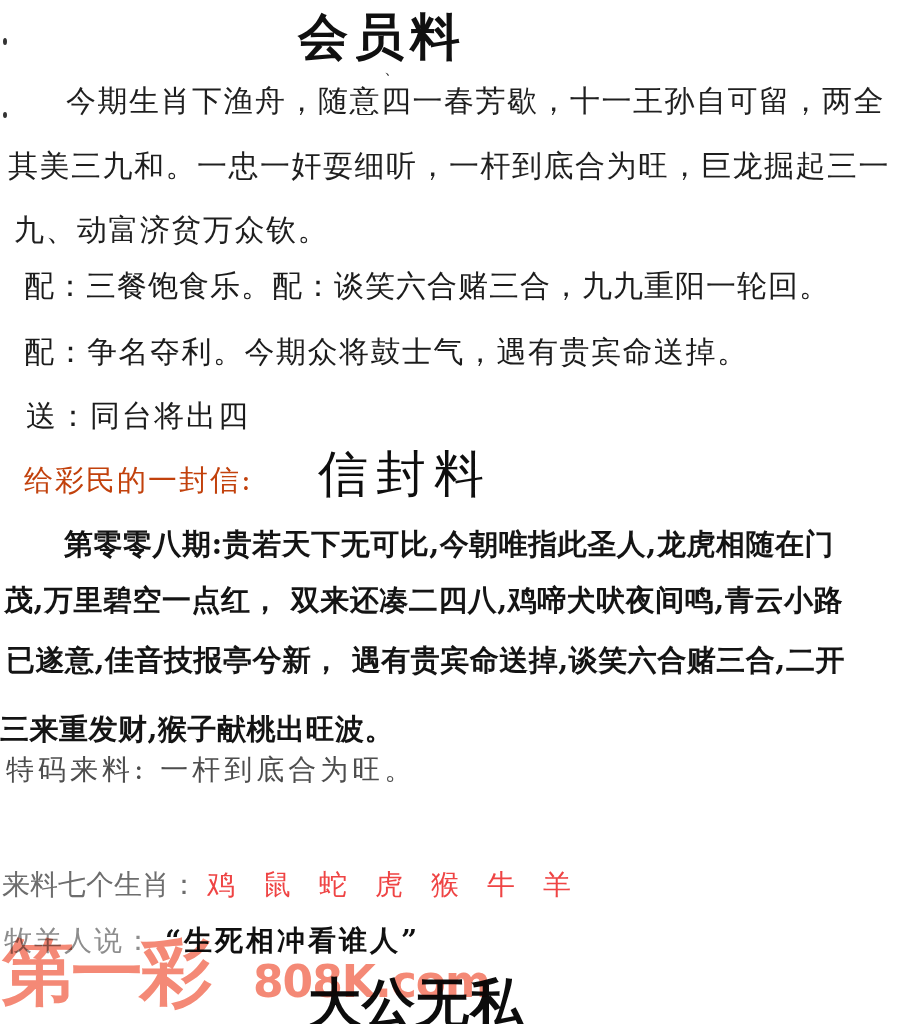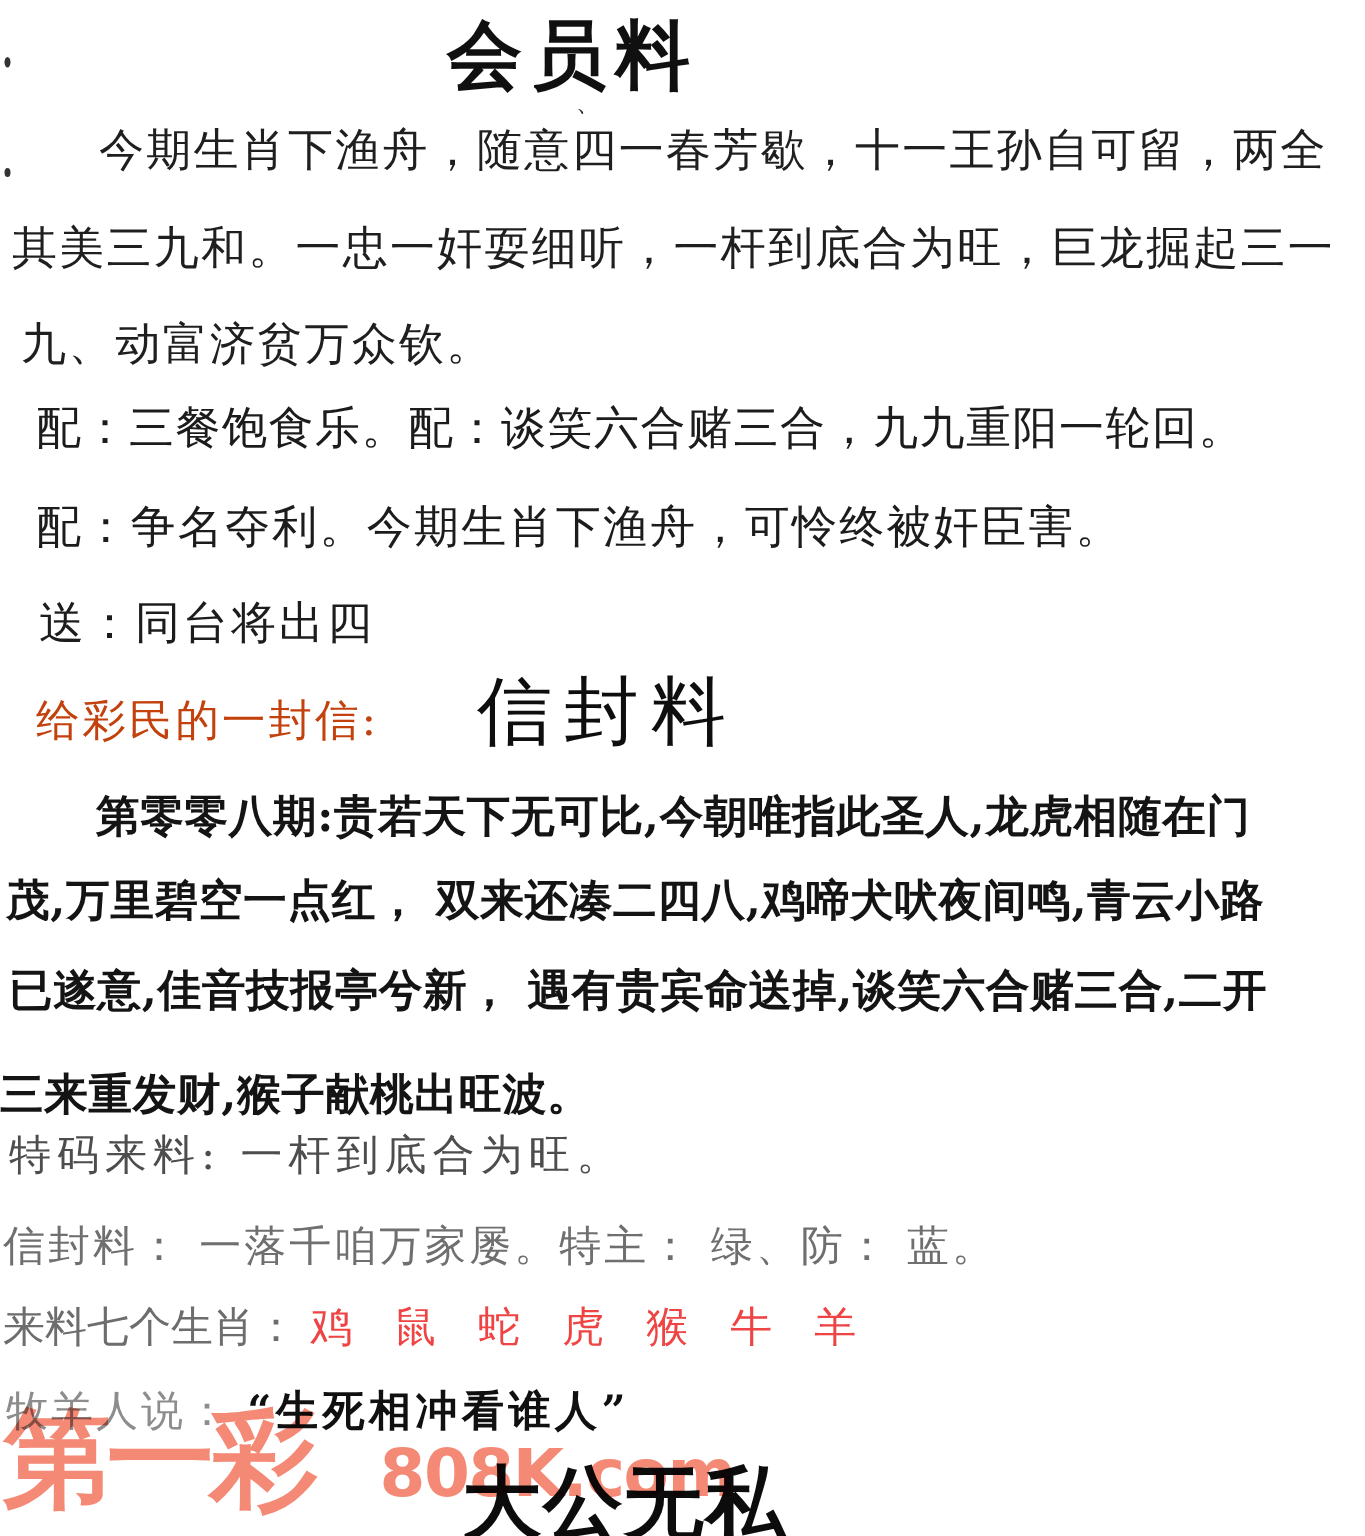--- a/index.html
+++ b/index.html
@@ -71,33 +71,32 @@
   <div class="speck speck2"></div>
 
   <div class="t title">会员料</div>
   <div class="t title-stray">、</div>
 
   <div class="t p1 p1l1">今期生肖下渔舟，随意四一春芳歇，十一王孙自可留，两全</div>
   <div class="t p1 p1l2">其美三九和。一忠一奸耍细听，一杆到底合为旺，巨龙掘起三一</div>
   <div class="t p1 p1l3">九、动富济贫万众钦。</div>
 
   <div class="t pei1">配：三餐饱食乐。配：谈笑六合赌三合，九九重阳一轮回。</div>
-  <div class="t pei2">配：争名夺利。今期生肖下渔舟，可怜终被奸臣害。</div>
+  <div class="t pei2">配：争名夺利。今期众将鼓士气，遇有贵宾命送掉。</div>
   <div class="t song">送：同台将出四</div>
 
   <div class="t intro">给彩民的一封信:</div>
   <div class="t envtitle">信封料</div>
 
   <div class="t p2 p2l1">第零零八期:贵若天下无可比,今朝唯指此圣人,龙虎相随在门</div>
   <div class="t p2 p2l2">茂,万里碧空一点红， 双来还凑二四八,鸡啼犬吠夜间鸣,青云小路</div>
   <div class="t p2 p2l3">已遂意,佳音技报亭兮新， 遇有贵宾命送掉,谈笑六合赌三合,二开</div>
   <div class="t p2 p2l4">三来重发财,猴子献桃出旺波。</div>
 
   <div class="t special">特码来料: 一杆到底合为旺。</div>
-  <div class="t tip">信封料： 一落千咱万家屡。特主： 绿、防： 蓝。</div>
 
   <div class="t zline"><span>来料七个生肖： </span><span class="zanimals">鸡　鼠　蛇　虎　猴　牛　羊</span></div>
 
   <div class="t shepherd"><span class="shepherd-prefix">牧羊人说： </span><span class="shepherd-quote">“生死相冲看谁人”</span></div>
 
   <div class="t bottom-title">大公无私</div>
 
   <div class="t watermark" style="color: rgb(244, 128, 107);">
     <span class="wm-cn">第一彩</span>
     <span class="wm-domain">808K.com</span>

